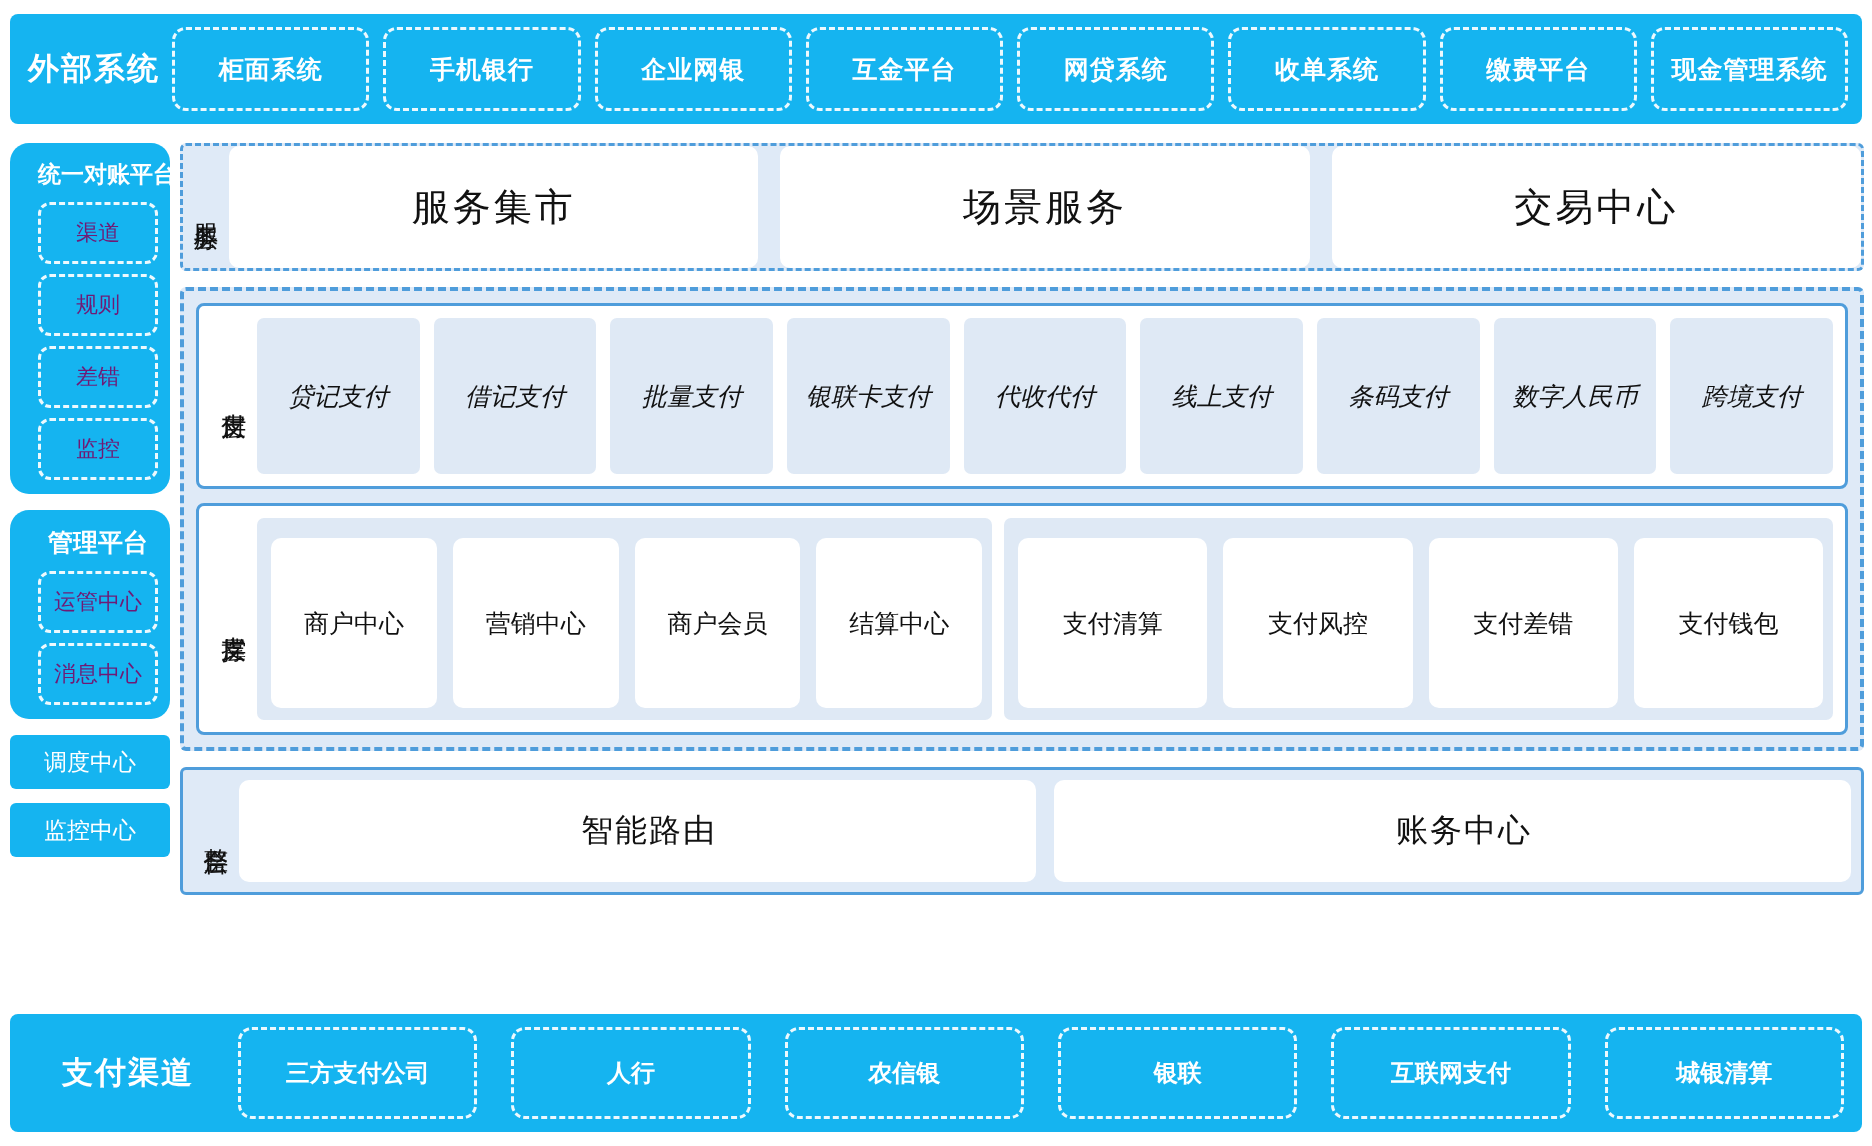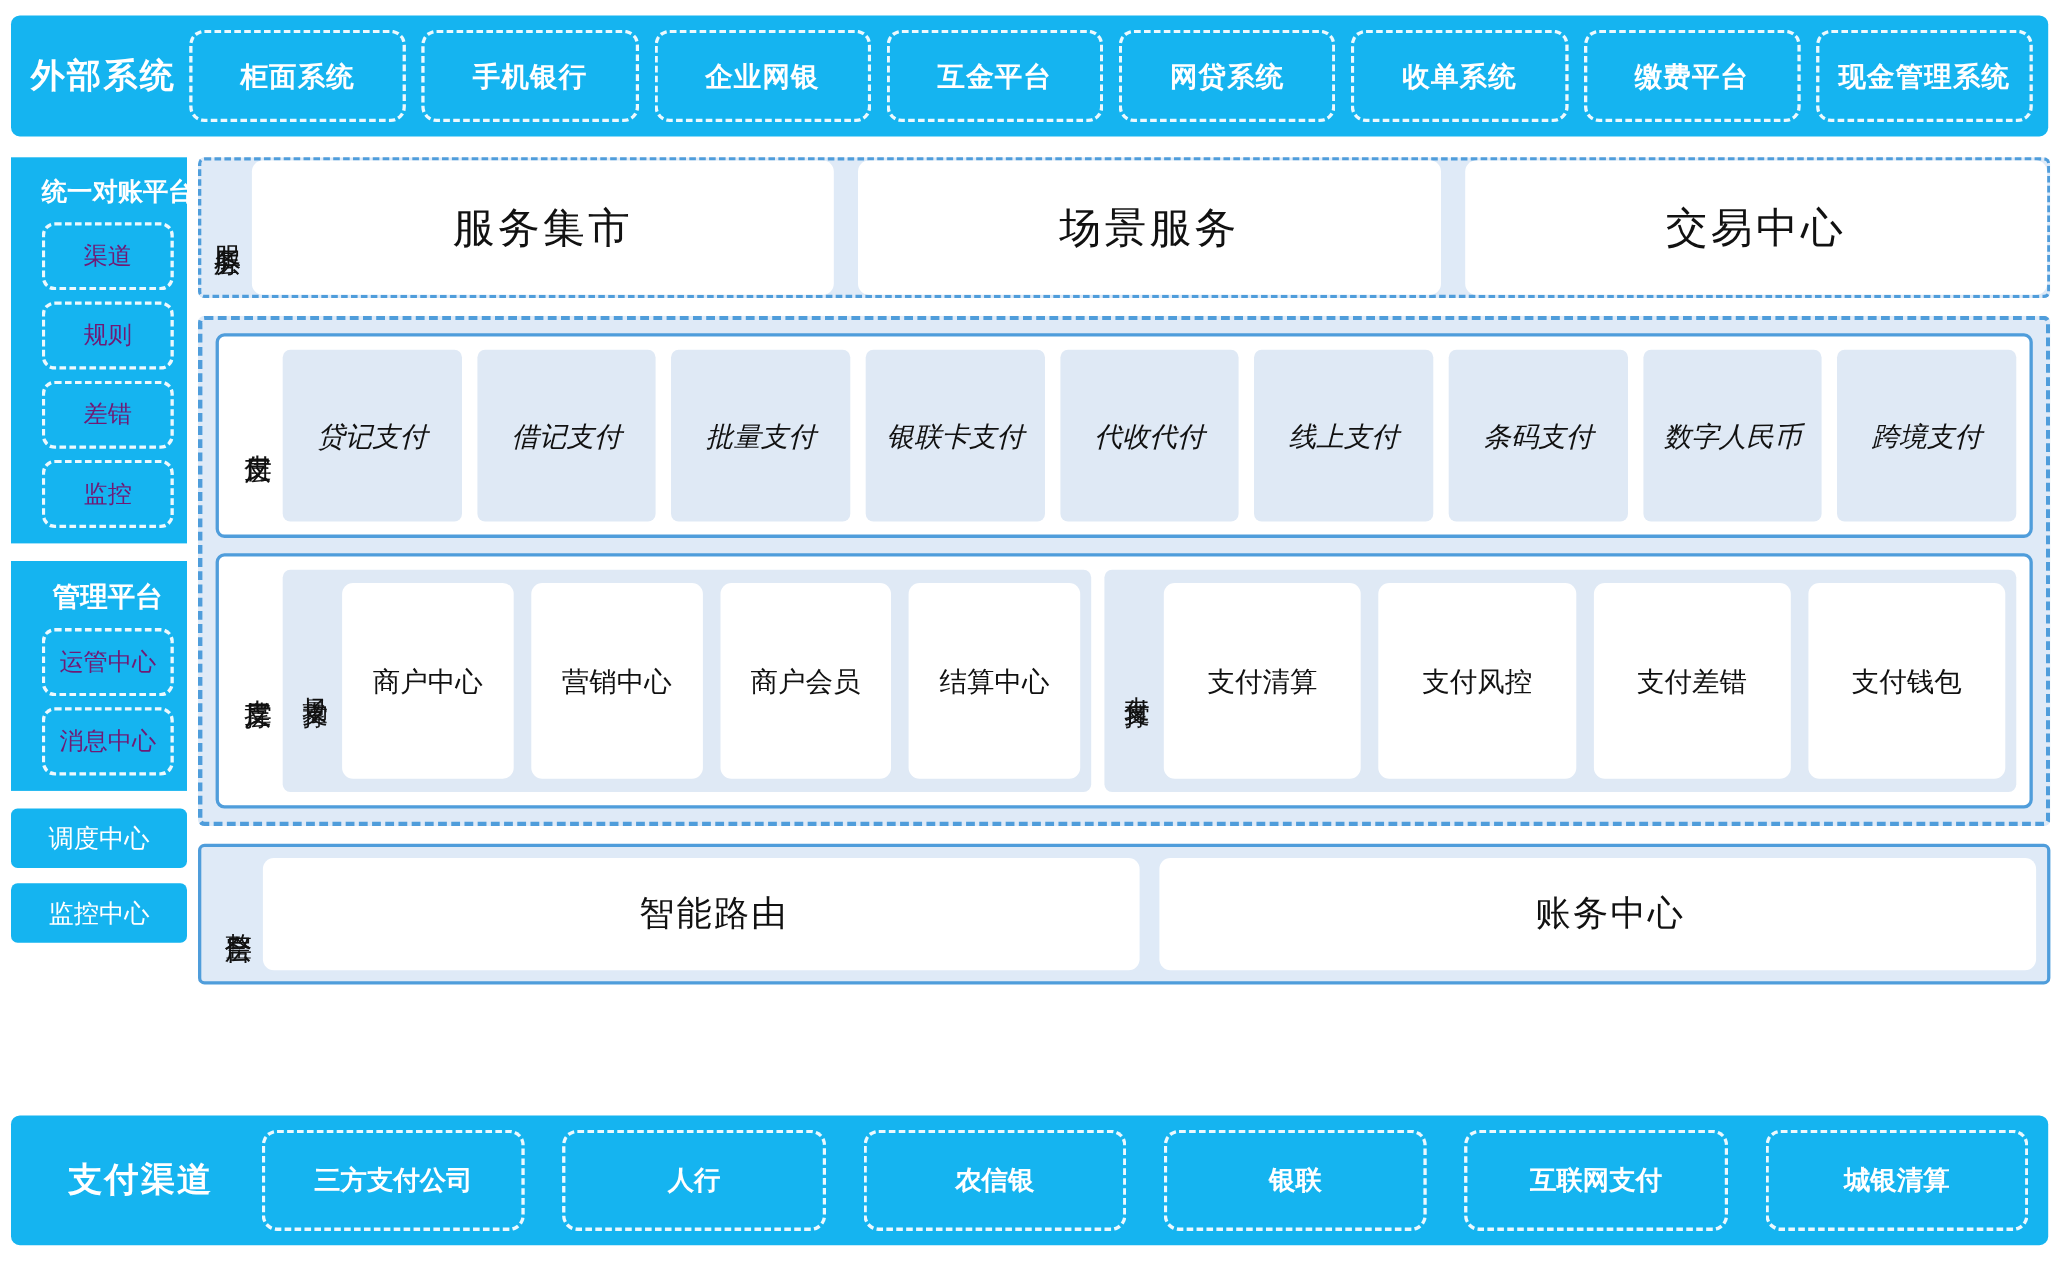--- a/index.html
+++ b/index.html
@@ -69,21 +69,21 @@
 
   
   #left-col {
     position: absolute;
     left: 10px;
     top: 143px;
     width: 160px;
   }
   .blue-panel {
     background: #15b4f0;
-    border-radius: 0;
+    border-radius: 19px;
     padding: 10px 12px 14px 28px;
     box-sizing: border-box;
     margin-bottom: 16px;
   }
   .blue-panel .panel-title {
     color: #ffffff;
     font-size: 25px;
     font-weight: bold;
     text-align: center;
     letter-spacing: 0px;
@@ -217,20 +217,21 @@
     flex: 1 1 auto;
     gap: 12px;
   }
   .support-group {
     background: #dfe9f5;
     border-radius: 7px;
     display: flex;
     align-items: stretch;
     padding: 12px 10px;
     box-sizing: border-box;
+    flex-direction: column;
   }
   .support-group.left { flex: 0 0 735px; }
   .support-group.right { flex: 1 1 auto; }
   .support-group .grp-label {
     flex: 0 0 auto;
     width: 40px;
     display: flex;
     align-items: center;
     justify-content: center;
     font-size: 23px;

